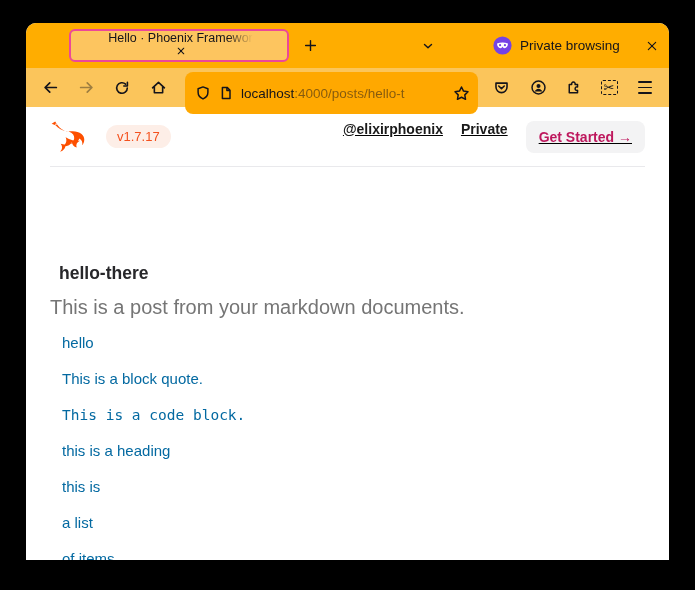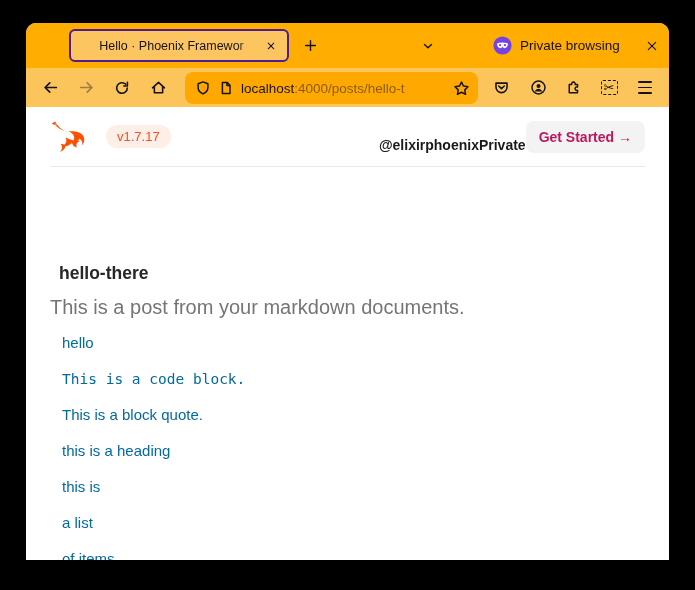--- a/index.html
+++ b/index.html
@@ -10,22 +10,22 @@
   }
   .window{
     position:absolute;left:26px;top:23px;width:643px;height:537px;
     border-radius:10px 10px 0 0;overflow:hidden;display:flex;flex-direction:column;
     background:#fff;
   }
   
   .tabbar{height:45px;background:#ffad00;position:relative;flex:none;}
   .tab{
     position:absolute;left:43px;top:6px;width:220px;height:33px;box-sizing:border-box;
-    background:#fdc55f;border:2px solid #4c1d95;border-radius:6px;
-    display:flex;align-items:center;padding:0 7px 0 10px;
+    background:#fdc55f;border:2px solid #ec4899;border-radius:6px;
+    display:flex;align-items:center;padding:0 7px 0 10px;flex-direction:column;
   }
   .tab-title{
     flex:1;font-size:12.5px;color:#15141a;white-space:nowrap;overflow:hidden;
     text-align:center;position:relative;
   }
   .tab-title::after{
     content:"";position:absolute;right:0;top:0;bottom:0;width:26px;
     background:linear-gradient(to right,rgba(253,197,95,0),#fdc55f);
   }
   .tbtn{
@@ -39,21 +39,21 @@
   .private-badge .label{font-size:13.5px;color:#15141a;}
   
   .navbar{height:39px;background:#fbc55b;position:relative;flex:none;}
   .nbtn{
     position:absolute;top:50%;transform:translate(-50%,-50%);
     width:28px;height:28px;display:flex;align-items:center;justify-content:center;
     color:#15141a;border-radius:4px;
   }
   .nbtn.dim{color:rgba(21,20,26,.4);}
   .urlbar{
-    position:absolute;left:159px;top:4px;width:293px;height:32px;box-sizing:border-box;
+    position:absolute;left:159px;top:4px;width:293px;height:42px;box-sizing:border-box;
     background:#ffa800;border-radius:8px;display:flex;align-items:center;
     padding:0 8px 0 10px;gap:7px;color:#15141a;
   }
   .url-text{
     flex:1;font-size:13.5px;white-space:nowrap;overflow:hidden;position:relative;
   }
   .url-text::after{
     content:"";position:absolute;right:0;top:0;bottom:0;width:18px;
     background:linear-gradient(to right,rgba(255,168,0,0),#ffa800);
   }
@@ -69,21 +69,21 @@
   
   .page{flex:1;background:#fff;overflow:hidden;}
   .site-header{
     margin:0 24px;height:60px;display:flex;align-items:center;justify-content:space-between;
     border-bottom:1px solid #e9e9ec;box-sizing:border-box;
   }
   .brand{display:flex;align-items:center;gap:17px;}
   .version-badge{
     background:#fdeee7;color:#f4511e;font-size:13px;padding:4px 11px;border-radius:999px;
   }
-  .hdr-right{display:flex;align-items:flex-end;}
+  .hdr-right{display:flex;align-items:flex-start;gap:18px;text-decoration:underline;}
   .hdr-link{font-size:14px;font-weight:700;color:#1a1a1a;text-decoration:none;}
   .cta-btn{
     background:#f3f3f4;border:none;border-radius:8px;padding:8px 13px;
     font-size:14px;font-weight:700;color:#be185d;font-family:inherit;
   }
   .content{padding:85px 24px 0;}
   .post-title{margin:9px;font-size:17.5px;font-weight:700;color:#27272a;line-height:24px;}
   .post-subtitle{margin:10px 0 0;font-size:20px;color:#757575;line-height:24px;}
   .post-line{margin:12px;font-size:15px;color:#0369a1;line-height:24px;}
   .post-line.code{font-family:"DejaVu Sans Mono","Liberation Mono",monospace;font-size:14.5px;}
@@ -217,21 +217,21 @@
         <a class="hdr-link">@elixirphoenix</a>
         <a class="hdr-link">Private</a>
         <button class="cta-btn">Get Started →</button>
       </div>
     </div>
 
     <div class="content">
       <h1 class="post-title">hello-there</h1>
       <p class="post-subtitle">This is a post from your markdown documents.</p>
       <p class="post-line">hello</p>
+      <p class="post-line">This is a block quote.</p>
       <p class="post-line code">This is a code block.</p>
-      <p class="post-line">This is a block quote.</p>
       <p class="post-line">this is a heading</p>
       <p class="post-line">this is</p>
       <p class="post-line">a list</p>
       <p class="post-line">of items</p>
     </div>
   </div>
 </div>
 
 </body></html>

